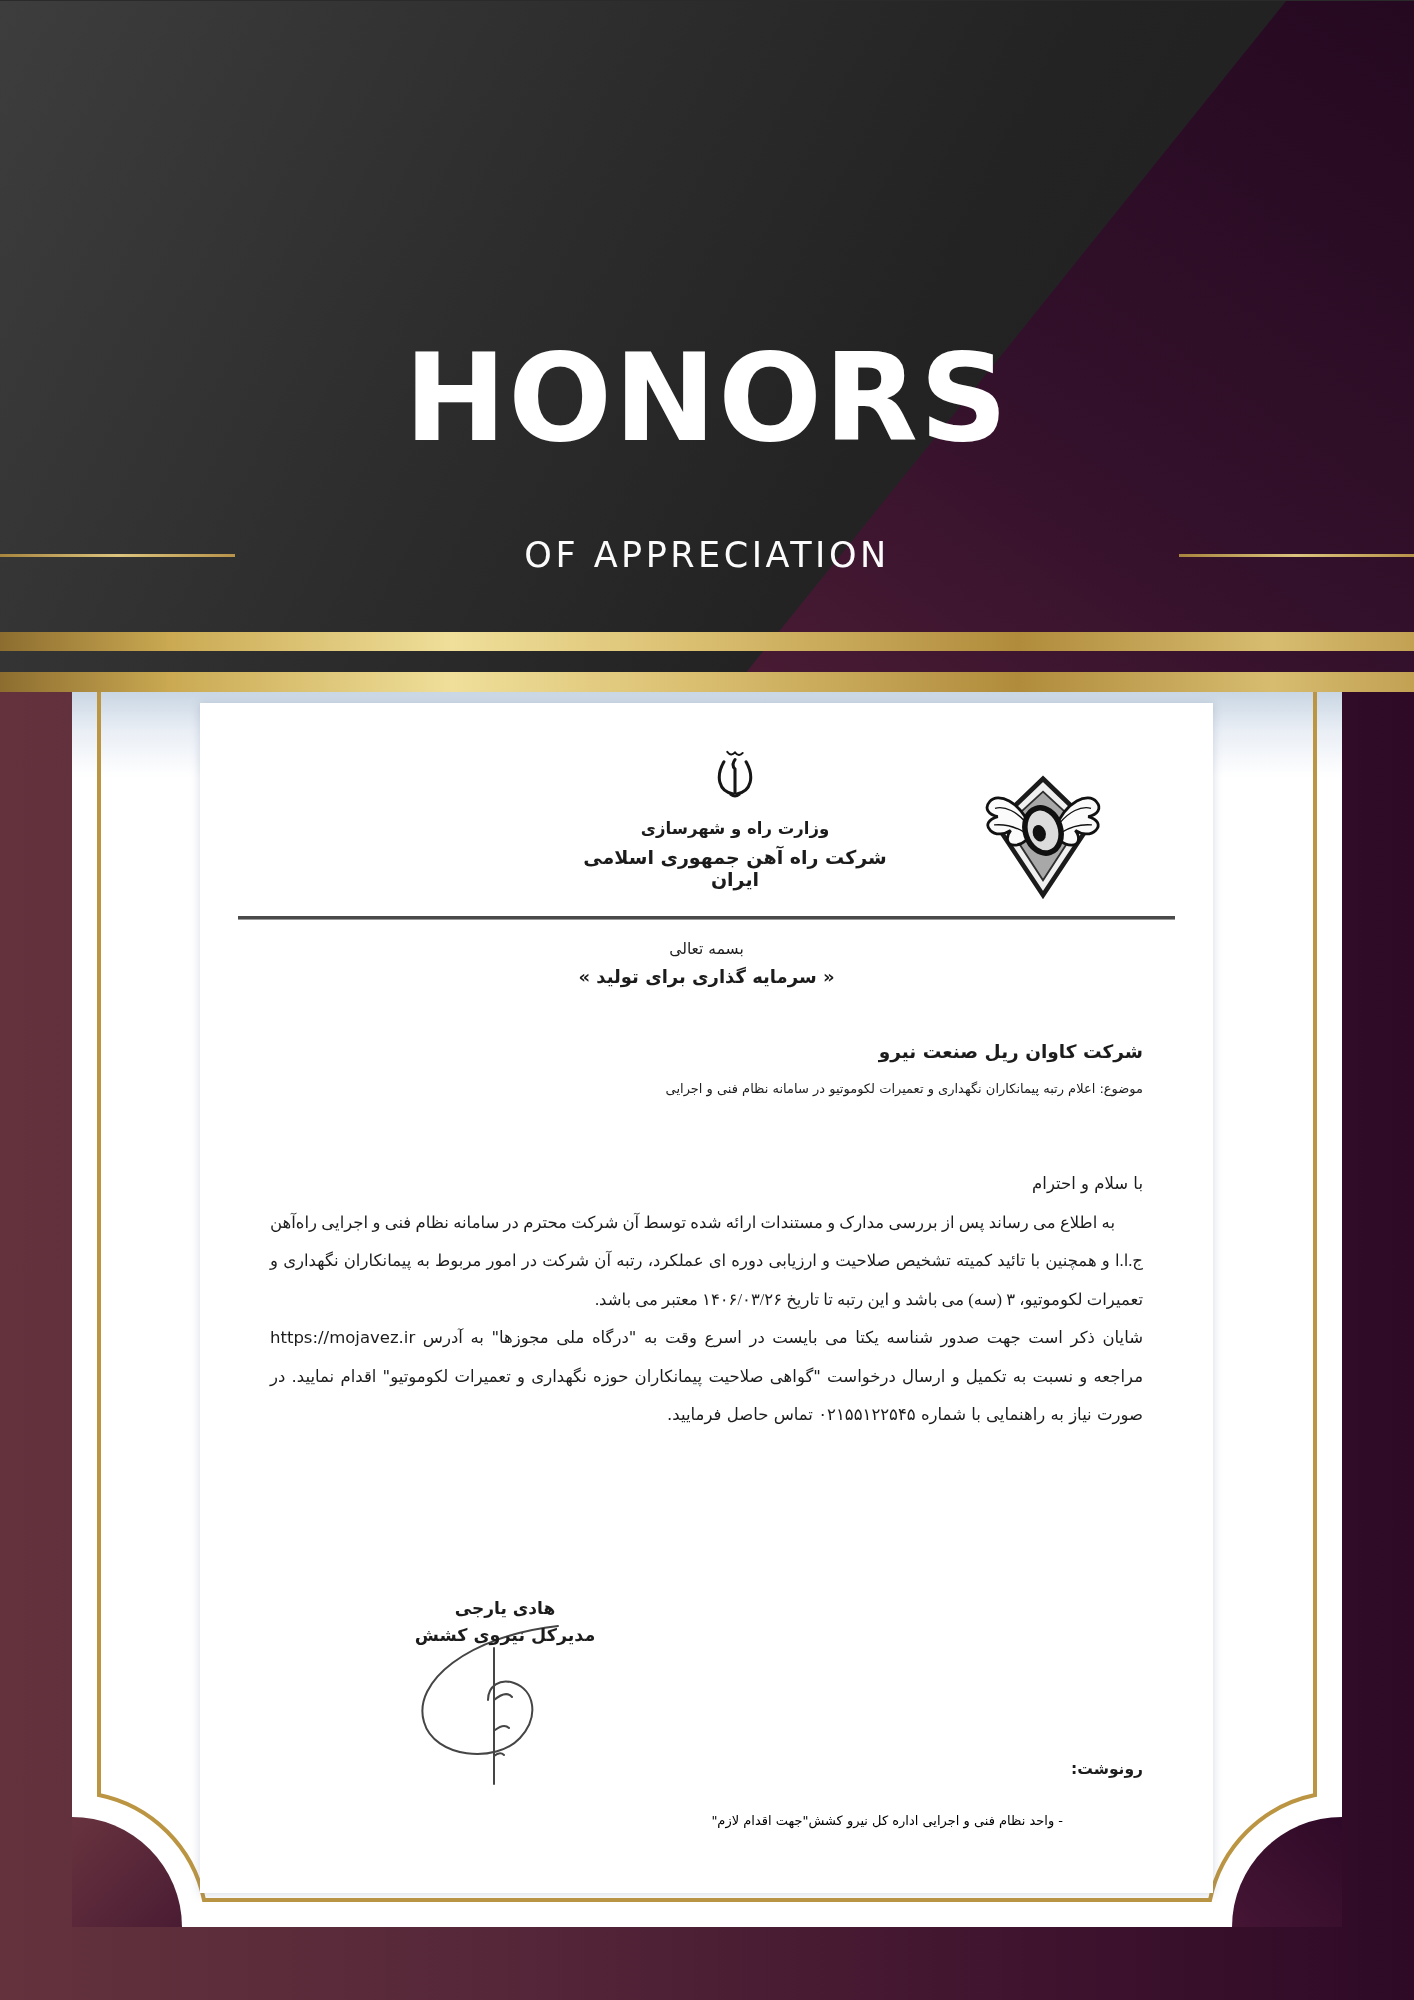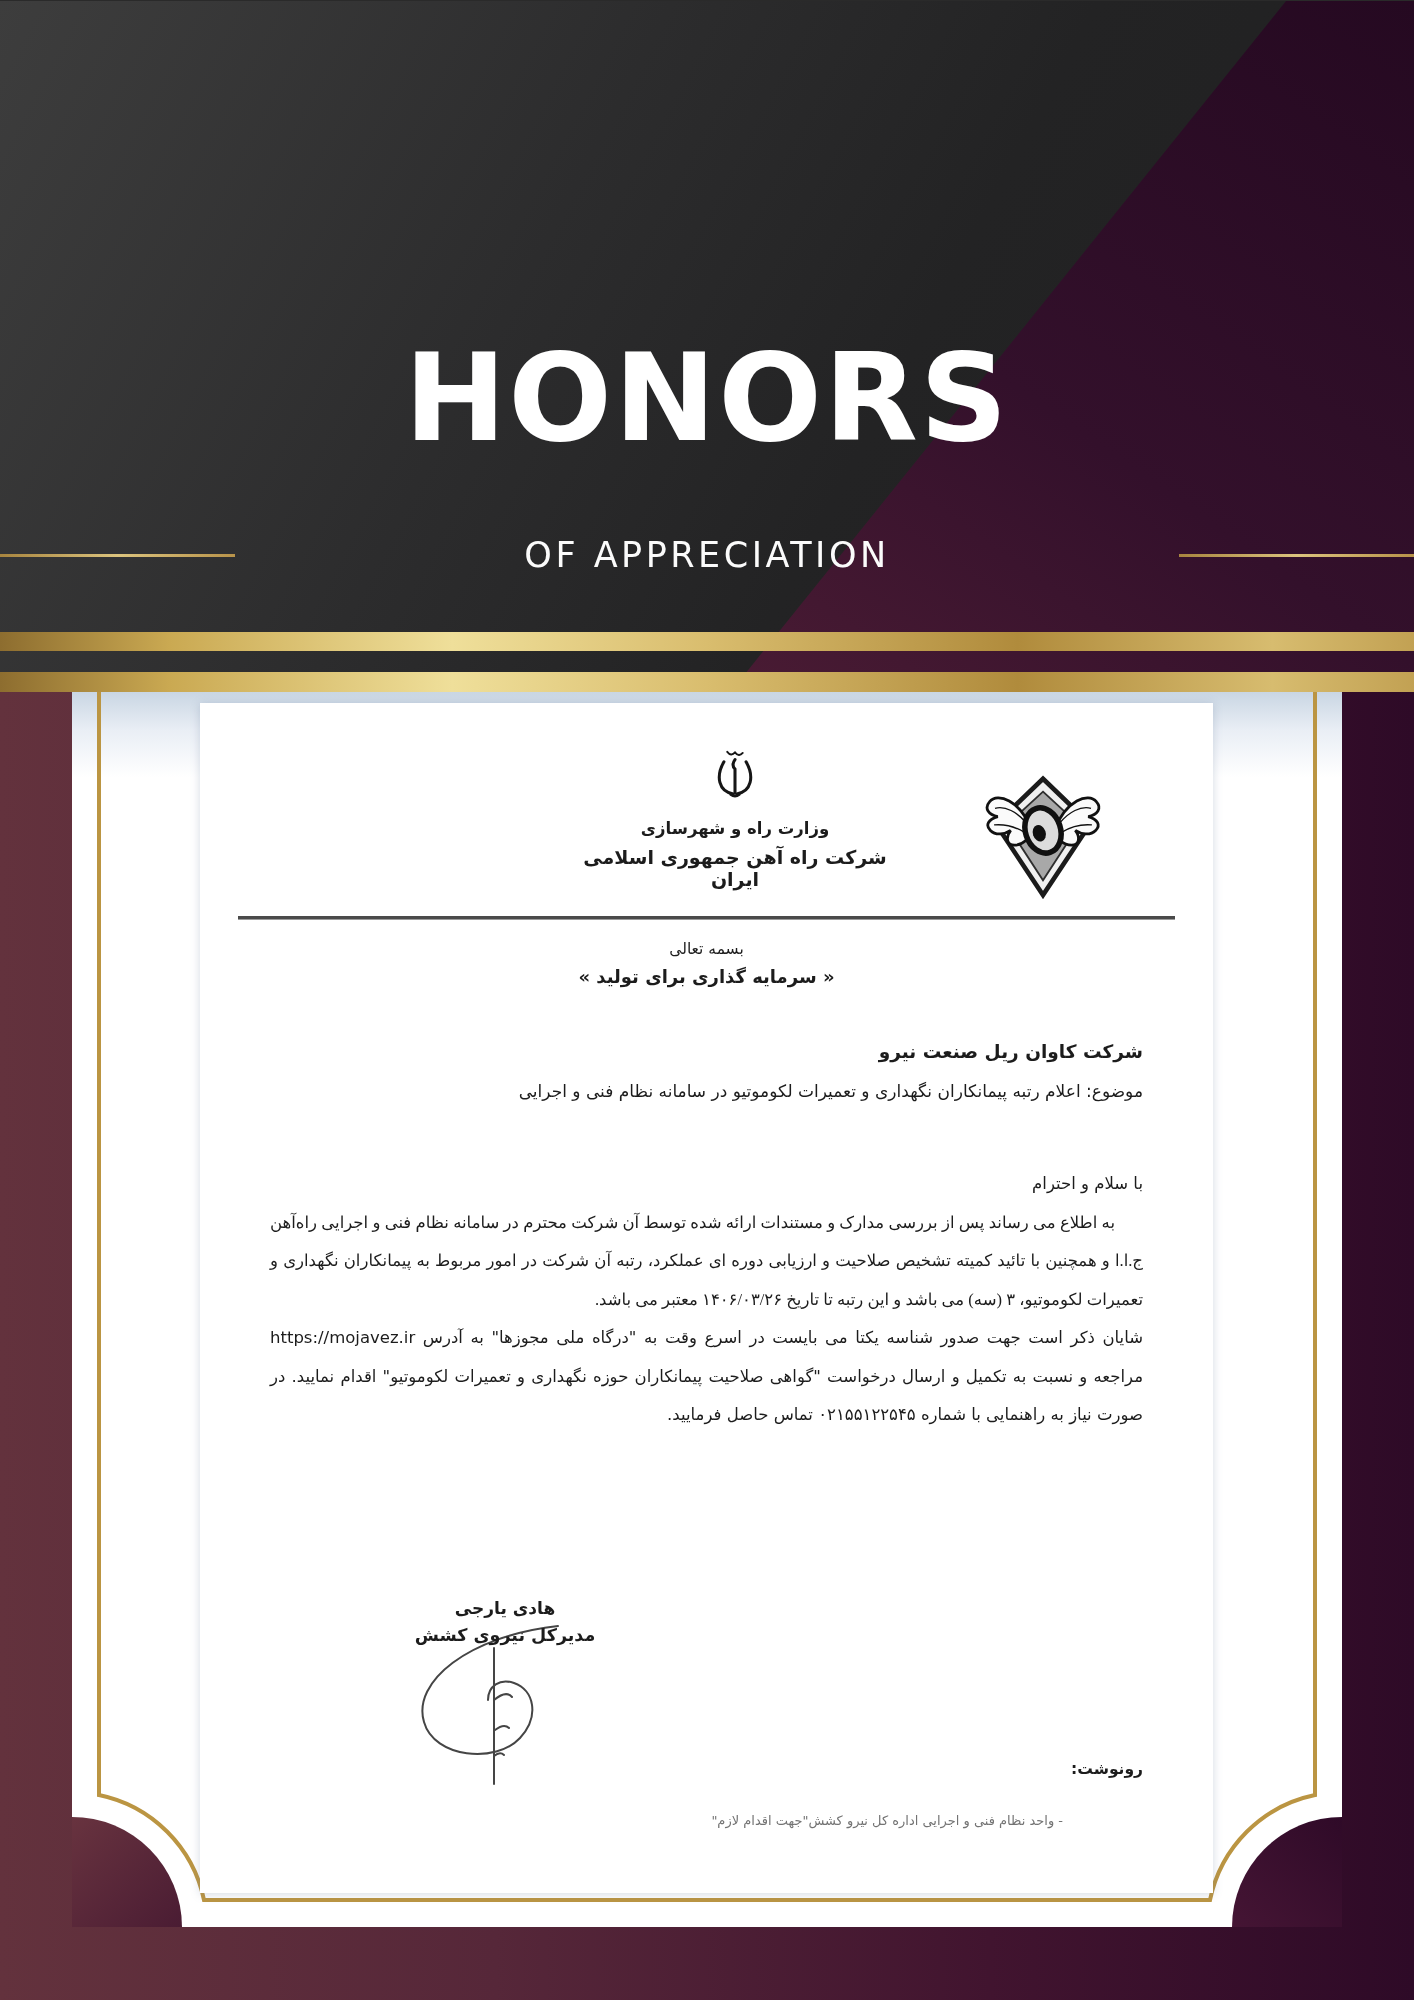--- a/index.html
+++ b/index.html
@@ -52,34 +52,34 @@
   .company{font-size:19px;font-weight:bold;margin-top:8px;}
   .rail-logo{position:absolute;left:783px;top:66px;width:120px;height:134px;}
   .rule{position:absolute;top:213px;left:38px;right:38px;height:3px;
     border-top:3px solid #4a4a4a;border-bottom:1px solid #9a9a9a;}
   .basmala{position:absolute;top:237px;left:0;width:100%;text-align:center;font-size:15.5px;}
   .slogan{position:absolute;top:263px;left:0;width:100%;text-align:center;
     font-size:18px;font-weight:bold;}
   .recipient{position:absolute;top:338px;right:0;width:100%;padding-right:70px;
     font-size:18.5px;font-weight:bold;}
   .subject{position:absolute;top:378px;right:0;width:100%;padding:0 70px;
-    font-size:17px;text-align:right;}
+    font-size:13px;text-align:right;}
   .body-text{position:absolute;top:462px;right:0;width:100%;padding:0 70px;
     font-size:16.5px;line-height:38.5px;text-align:justify;}
   .body-text p{margin:0;}
   .body-text .p1{text-indent:28px;font-family:Liberation Serif, serif;}
   .greeting{text-align:right;}
   .sig{position:absolute;left:140px;top:895px;width:330px;height:275px;text-align:center;}
   .sig-name{position:relative;z-index:1;font-size:17px;font-weight:bold;}
   .sig-title{position:relative;z-index:1;font-size:17.5px;font-weight:bold;margin-top:7px;}
   .sig-svg{position:absolute;left:58px;top:14px;z-index:0;}
   .cc-label{position:absolute;top:1057px;right:0;width:100%;padding-right:70px;
     font-size:15.5px;font-weight:bold;text-align:right;}
   .cc-item{position:absolute;top:1110px;right:0;width:100%;padding-right:150px;
-    font-size:13px;text-align:right;color:#737373;}
+    font-size:13px;text-align:right;color:#000000;}
 </style>
 </head>
 <body>
 
 <div class="banner">
   <div class="banner-purple"></div>
   <div class="honors-title">HONORS</div>
   <div class="sub-row">
     <div class="sub-dash"></div>
     <div class="sub-title">OF APPRECIATION</div>

